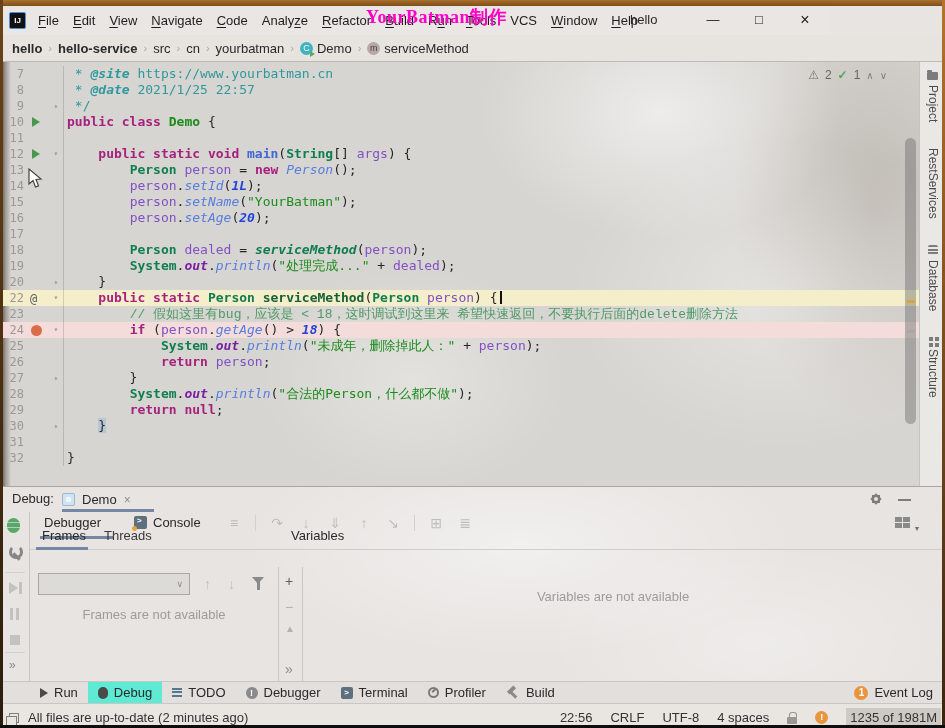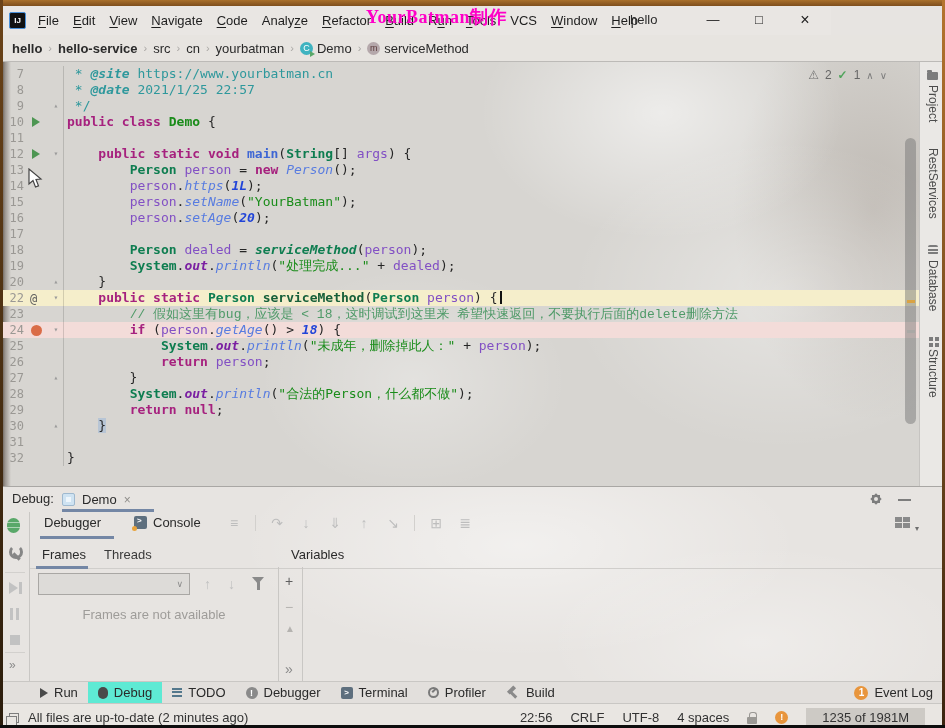--- a/index.html
+++ b/index.html
@@ -159,21 +159,21 @@
   .si-into::before { content:"\2193"; }
   .si-force::before { content:"\21D3"; }
   .si-out::before { content:"\2191"; }
   .si-runto::before { content:"\2198"; }
   .si-eval::before { content:"\229E"; }
   .si-layout::before { content:"\2263"; }
   .layout-right { position:absolute; right:34px; top:5px; width:16px; height:12px; }
   .layout-right::before { content:""; position:absolute; left:0; top:0; width:7px; height:5px; background:#8a8a8a; box-shadow:8px 0 0 #8a8a8a, 0 6px 0 #8a8a8a, 8px 6px 0 #8a8a8a; }
   .layout-right::after { content:"\25BE"; position:absolute; right:-8px; bottom:-4px; color:#6f6f6f; font-size:8px; }
 
-  .dbg-tabs-row { position:absolute; left:30px; top:54px; width:915px; height:28px; border-bottom:1px solid #d0cecb; font-size:13px; color:#2a2a2a; }
+  .dbg-tabs-row { position:absolute; left:30px; top:35px; width:915px; height:28px; border-bottom:1px solid #d0cecb; font-size:13px; color:#2a2a2a; }
   .vt-frames { position:absolute; left:12px; top:6px; }
   .vt-threads { position:absolute; left:74px; top:6px; color:#3a3a3a; }
   .frames-underline { position:absolute; left:6px; top:25px; width:52px; height:3px; background:#7487a5; }
   .vars-header { position:absolute; left:261px; top:6px; }
 
   .dbg-content { position:absolute; left:30px; top:80px; width:915px; height:115px; }
   .frames-pane { position:absolute; left:0; top:0; width:248px; height:115px; }
   .frame-combo { position:absolute; left:8px; top:6px; width:152px; height:22px; background:#dddbd8; border:1px solid #a9a7a4; display:flex; align-items:center; }
   .combo-arrow { margin-left:auto; margin-right:6px; color:#8a8a8a; font-size:9px; }
   .combo-arrow::before { content:"\2228"; }
@@ -211,26 +211,26 @@
   .prof-gauge::after { content:""; position:absolute; left:3px; top:-1px; width:2px; height:5px; background:#7a7a7a; transform:rotate(45deg); }
   .hammer-gray { position:relative; width:14px; height:14px; --c:#8a8a8a; }
   .hammer-gray::before { content:""; position:absolute; left:1px; top:2px; width:9px; height:4px; background:var(--c); transform:rotate(-45deg); }
   .hammer-gray::after { content:""; position:absolute; left:6px; top:5px; width:2.5px; height:8px; background:var(--c); transform:rotate(-45deg); }
   .badge { width:14px; height:14px; border-radius:50%; background:#e8953c; color:#fff; font-size:10px; font-weight:bold; text-align:center; line-height:14px; }
 
   
   .statusbar { position:absolute; left:0; top:703px; width:945px; height:28px; background:#e9e6e2; border-top:1px solid #c9c7c4; display:flex; align-items:center; font-size:13px; color:#333; }
   .restore-icon { width:10px; height:10px; border:1.5px solid #7d7d7d; margin:0 9px 0 9px; position:relative; }
   .restore-icon::before { content:""; position:absolute; left:-4px; top:2px; width:9px; height:9px; background:#e9e6e2; border:1.5px solid #7d7d7d; }
-  .sb-right { margin-left:auto; display:flex; align-items:center; gap:18px; margin-right:20px; }
+  .sb-right { margin-left:auto; display:flex; align-items:center; gap:18px; margin-right:4px; }
   .lock-icon { width:10px; height:7px; background:#9a9894; border-radius:1px; position:relative; margin-top:5px; }
   .lock-icon::before { content:""; position:absolute; left:2px; top:-5px; width:6px; height:5px; border:1.5px solid #9a9894; border-bottom:none; border-radius:3px 3px 0 0; }
   .sb-alert { width:13px; height:13px; border-radius:50%; background:#e8953c; color:#fff; font-size:9px; font-weight:bold; text-align:center; line-height:13px; }
   .sb-alert::before { content:"!"; }
-  .mem-chip { background:#cdcac5; padding:2px 16px; }
+  .mem-chip { background:#cdcac5; padding:2px 4px; }
 
   
   .watermark { position:absolute; left:366px; top:5px; z-index:60; font-family:"Liberation Serif", serif;
                font-weight:bold; font-size:18px; color:#ff00c8; white-space:nowrap; letter-spacing:0.5px; }
 </style>
 </head>
 <body>
 
 <div class="window">
   <div class="edge-top"></div>
@@ -304,21 +304,21 @@
 
   <div class="editor">
     <div class="ed-lines" id="ed-lines">
         <div class="ed-line"><span class="ln">7</span><span class="gic"></span><span class="fold"></span><code class="codetxt"><span class="tk-d"> * </span><span class="tk-dt">@site</span><span class="tk-d"> https://www.yourbatman.cn</span></code></div>
         <div class="ed-line"><span class="ln">8</span><span class="gic"></span><span class="fold"></span><code class="codetxt"><span class="tk-d"> * </span><span class="tk-dt">@date</span><span class="tk-d"> 2021/1/25 22:57</span></code></div>
         <div class="ed-line"><span class="ln">9</span><span class="gic"></span><span class="fold fold-u"></span><code class="codetxt"><span class="tk-d"> */</span></code></div>
         <div class="ed-line"><span class="ln">10</span><span class="gic"><span class="run-arrow"></span></span><span class="fold"></span><code class="codetxt"><span class="tk-k">public</span><span class="tk-p"> </span><span class="tk-k">class</span><span class="tk-p"> </span><span class="tk-cn">Demo</span><span class="tk-p"> {</span></code></div>
         <div class="ed-line"><span class="ln">11</span><span class="gic"></span><span class="fold"></span><code class="codetxt"></code></div>
         <div class="ed-line"><span class="ln">12</span><span class="gic"><span class="run-arrow"></span></span><span class="fold fold-d"></span><code class="codetxt"><span class="tk-p">    </span><span class="tk-k">public</span><span class="tk-p"> </span><span class="tk-k">static</span><span class="tk-p"> </span><span class="tk-k">void</span><span class="tk-p"> </span><span class="tk-fn">main</span><span class="tk-p">(</span><span class="tk-t">String</span><span class="tk-p">[] </span><span class="tk-v">args</span><span class="tk-p">) {</span></code></div>
         <div class="ed-line"><span class="ln">13</span><span class="gic"></span><span class="fold"></span><code class="codetxt"><span class="tk-p">        </span><span class="tk-t">Person</span><span class="tk-p"> </span><span class="tk-v">person</span><span class="tk-p"> = </span><span class="tk-k">new</span><span class="tk-p"> </span><span class="tk-m">Person</span><span class="tk-p">();</span></code></div>
-        <div class="ed-line"><span class="ln">14</span><span class="gic"></span><span class="fold"></span><code class="codetxt"><span class="tk-p">        </span><span class="tk-v">person</span><span class="tk-p">.</span><span class="tk-m">https</span><span class="tk-p">(</span><span class="tk-n2">1L</span><span class="tk-p">);</span></code></div>
+        <div class="ed-line"><span class="ln">14</span><span class="gic"></span><span class="fold"></span><code class="codetxt"><span class="tk-p">        </span><span class="tk-v">person</span><span class="tk-p">.</span><span class="tk-m">setId</span><span class="tk-p">(</span><span class="tk-n2">1L</span><span class="tk-p">);</span></code></div>
         <div class="ed-line"><span class="ln">15</span><span class="gic"></span><span class="fold"></span><code class="codetxt"><span class="tk-p">        </span><span class="tk-v">person</span><span class="tk-p">.</span><span class="tk-m">setName</span><span class="tk-p">(</span><span class="tk-s">"YourBatman"</span><span class="tk-p">);</span></code></div>
         <div class="ed-line"><span class="ln">16</span><span class="gic"></span><span class="fold"></span><code class="codetxt"><span class="tk-p">        </span><span class="tk-v">person</span><span class="tk-p">.</span><span class="tk-m">setAge</span><span class="tk-p">(</span><span class="tk-n2">20</span><span class="tk-p">);</span></code></div>
         <div class="ed-line"><span class="ln">17</span><span class="gic"></span><span class="fold"></span><code class="codetxt"></code></div>
         <div class="ed-line"><span class="ln">18</span><span class="gic"></span><span class="fold"></span><code class="codetxt"><span class="tk-p">        </span><span class="tk-t">Person</span><span class="tk-p"> </span><span class="tk-v">dealed</span><span class="tk-p"> = </span><span class="tk-sm">serviceMethod</span><span class="tk-p">(</span><span class="tk-v">person</span><span class="tk-p">);</span></code></div>
         <div class="ed-line"><span class="ln">19</span><span class="gic"></span><span class="fold"></span><code class="codetxt"><span class="tk-p">        </span><span class="tk-t">System</span><span class="tk-p">.</span><span class="tk-f">out</span><span class="tk-p">.</span><span class="tk-m">println</span><span class="tk-p">(</span><span class="tk-s">"处理完成..."</span><span class="tk-p"> + </span><span class="tk-v">dealed</span><span class="tk-p">);</span></code></div>
         <div class="ed-line"><span class="ln">20</span><span class="gic"></span><span class="fold fold-u"></span><code class="codetxt"><span class="tk-p">    }</span></code></div>
         <div class="ed-line hl-current"><span class="ln">22</span><span class="gic"><span class="g-at"></span></span><span class="fold fold-d"></span><code class="codetxt"><span class="tk-p">    </span><span class="tk-k">public</span><span class="tk-p"> </span><span class="tk-k">static</span><span class="tk-p"> </span><span class="tk-t">Person</span><span class="tk-p"> </span><span class="tk-fn2">serviceMethod</span><span class="tk-p">(</span><span class="tk-t">Person</span><span class="tk-p"> </span><span class="tk-v">person</span><span class="tk-p">) {</span><span class="caret"></span></code></div>
         <div class="ed-line"><span class="ln">23</span><span class="gic"></span><span class="fold"></span><code class="codetxt"><span class="tk-p">        </span><span class="tk-c">// 假如这里有bug，应该是 &lt; 18，这时调试到这里来 希望快速返回，不要执行后面的delete删除方法</span></code></div>
         <div class="ed-line hl-breakpoint"><span class="ln">24</span><span class="gic"><span class="bp-dot"></span></span><span class="fold fold-d"></span><code class="codetxt"><span class="tk-p">        </span><span class="tk-k">if</span><span class="tk-p"> (</span><span class="tk-v">person</span><span class="tk-p">.</span><span class="tk-m">getAge</span><span class="tk-p">() &gt; </span><span class="tk-n2">18</span><span class="tk-p">) {</span></code></div>
         <div class="ed-line"><span class="ln">25</span><span class="gic"></span><span class="fold"></span><code class="codetxt"><span class="tk-p">            </span><span class="tk-t">System</span><span class="tk-p">.</span><span class="tk-f">out</span><span class="tk-p">.</span><span class="tk-m">println</span><span class="tk-p">(</span><span class="tk-s">"未成年，删除掉此人："</span><span class="tk-p"> + </span><span class="tk-v">person</span><span class="tk-p">);</span></code></div>
@@ -436,20 +436,23 @@
         <span class="frame-nav fn-dn"></span>
         <div class="funnel"></div>
         <div class="empty-msg frames-empty">Frames are not available</div>
       </div>
       <div class="watch-strip">
         <span class="ws ws-add"></span>
         <span class="ws ws-rem"></span>
         <span class="ws ws-up"></span>
         <span class="ws ws-more more-chevrons"></span>
       </div>
+      <div class="vars-pane">
+        <div class="empty-msg vars-empty">Variables are not available</div>
+      </div>
     </div>
   </div>
 
   <div class="bottombar">
     <div class="bb-left" id="bb-left">
         <div class="bb-item">
           <span class="bbi run-tri"></span>
           <span>Run</span>
         </div>
         <div class="bb-item active">

